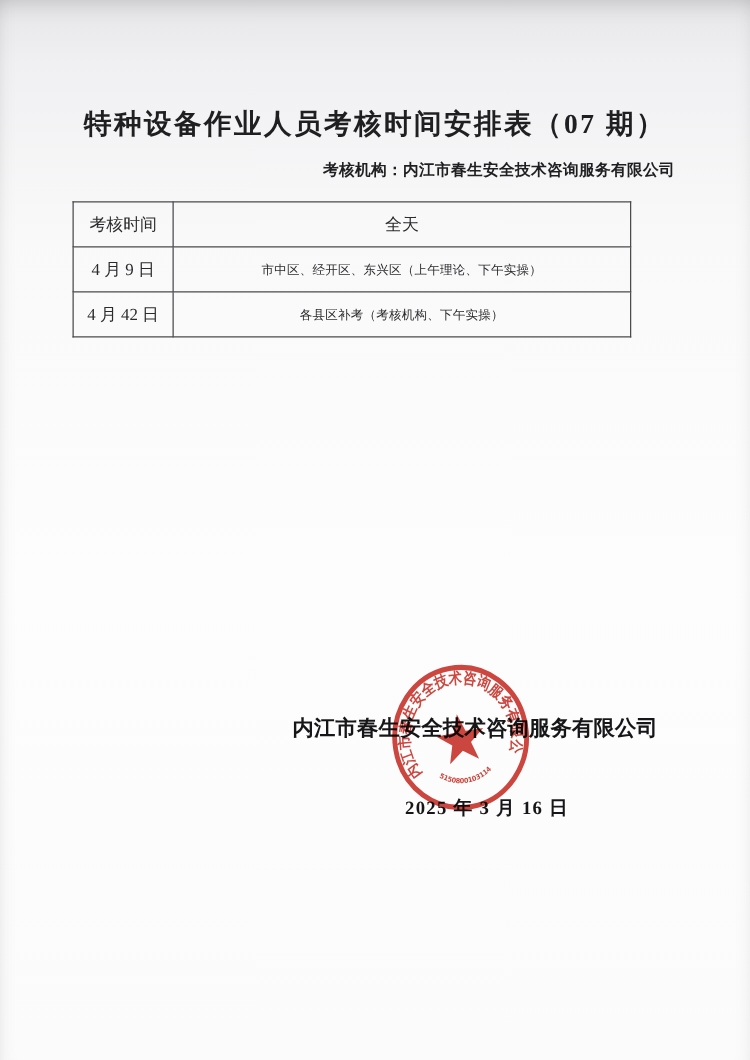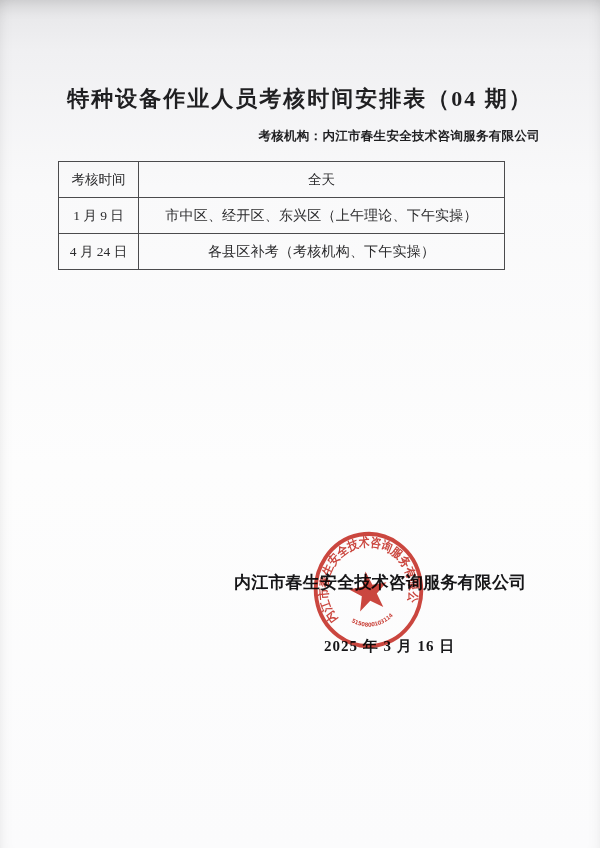--- a/index.html
+++ b/index.html
@@ -26,61 +26,61 @@
   }
   table.schedule col.c1{width:80px;}
   table.schedule th,table.schedule td{
     border:1px solid var(--border,#4b4b4d);
     height:35px;padding:0 2px;
     text-align:center;vertical-align:middle;
     font-weight:normal;color:#2b2b2d;
   }
   table.schedule th{font-size:13.5px;}
   td.date-cell{font-size:13.5px;}
-  td.content-cell{font-size:14px;letter-spacing:.2px;}
+  td.content-cell{font-size:10px;letter-spacing:.2px;}
   .company{
     position:absolute;left:234px;top:571px;
     font-size:17px;font-weight:bold;white-space:nowrap;letter-spacing:.2px;color:#161618;
   }
   .sign-date{
     position:absolute;left:324px;top:637px;
     font-size:15px;font-weight:bold;white-space:nowrap;letter-spacing:1px;color:#161618;
   }
   .seal{
     position:absolute;left:313px;top:531px;width:111px;height:118px;
     mix-blend-mode:multiply;opacity:.92;
   }
 </style>
 </head>
 <body>
 
 <div class="page" style="--ink: #1f1f21; --border: #4b4b4d;">
 
-  <h1 class="title">特种设备作业人员考核时间安排表（04 期）</h1>
+  <h1 class="title">特种设备作业人员考核时间安排表（07 期）</h1>
 
   <div class="agency">考核机构：内江市春生安全技术咨询服务有限公司</div>
 
   <table class="schedule">
     <colgroup>
         <col class="c1">
         <col>
       </colgroup>
     <thead>
       <tr>
         <th>考核时间</th>
         <th>全天</th>
       </tr>
     </thead>
     <tbody>
       <tr>
-        <td class="date-cell">1 月 9 日</td>
+        <td class="date-cell">4 月 9 日</td>
         <td class="content-cell">市中区、经开区、东兴区（上午理论、下午实操）</td>
       </tr>
       <tr>
-        <td class="date-cell">4 月 24 日</td>
+        <td class="date-cell">4 月 42 日</td>
         <td class="content-cell">各县区补考（考核机构、下午实操）</td>
       </tr>
     </tbody>
   </table>
 
   <div class="company">内江市春生安全技术咨询服务有限公司</div>
 
   <div class="sign-date">2025 年 3 月 16 日</div>
 
   <svg class="seal" viewBox="0 0 200 200" preserveAspectRatio="none" aria-hidden="true">

